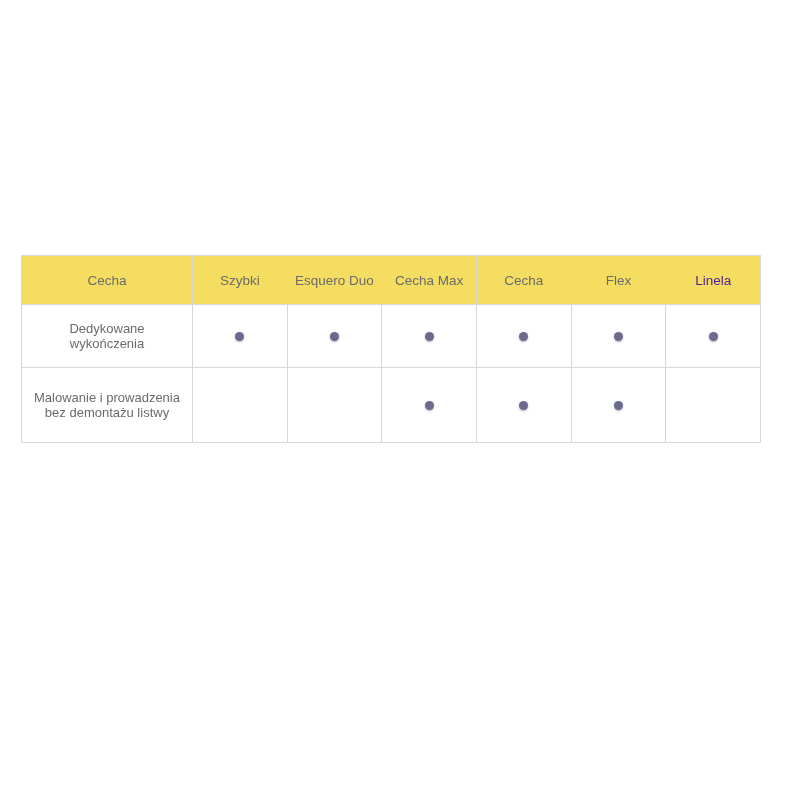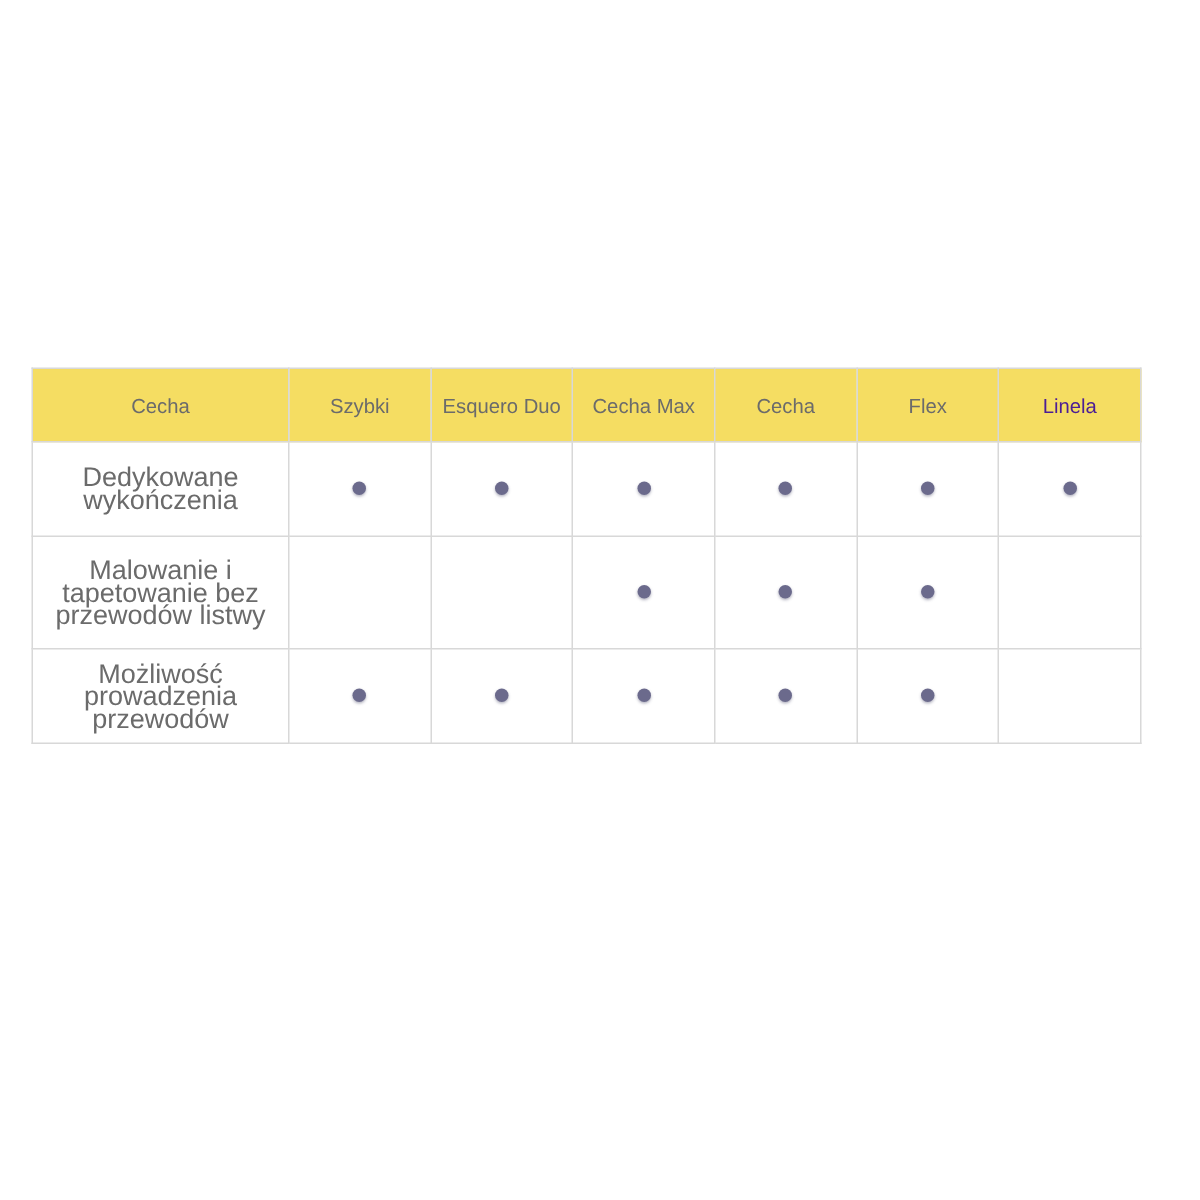--- a/index.html
+++ b/index.html
@@ -14,21 +14,21 @@
   .page {
     position: relative;
     width: 800px;
     height: 800px;
     background: #ffffff;
   }
 
   .table-wrap {
     position: absolute;
     left: 21px;
-    top: 245px;
+    top: 255px;
     width: 740px;
   }
 
   table.compare {
     border-collapse: collapse;
     width: 740px;
     table-layout: fixed;
   }
 
   table.compare td,
@@ -48,21 +48,21 @@
     height: 48px;
     padding: 4px 4px;
   }
 
   thead th.feature-head {
     width: 170px;
   }
 
   tbody td.feature-cell {
     color: #6b6b6b;
-    font-size: 18px;
+    font-size: 13px;
     line-height: 15px;
     text-align: center;
     padding: 8px 10px;
     background: #ffffff;
   }
 
   tbody td.mark-cell {
     background: #ffffff;
     height: 100%;
   }
@@ -103,32 +103,23 @@
         <tr class="r1">
           <td class="feature-cell" style="border-color: rgb(216, 216, 216);">Dedykowane wykończenia</td>
           <td class="mark-cell" style="border-color: rgb(216, 216, 216);"><span class="dot" style="background: rgb(107, 106, 140);"></span></td>
           <td class="mark-cell" style="border-color: rgb(216, 216, 216);"><span class="dot" style="background: rgb(107, 106, 140);"></span></td>
           <td class="mark-cell" style="border-color: rgb(216, 216, 216);"><span class="dot" style="background: rgb(107, 106, 140);"></span></td>
           <td class="mark-cell" style="border-color: rgb(216, 216, 216);"><span class="dot" style="background: rgb(107, 106, 140);"></span></td>
           <td class="mark-cell" style="border-color: rgb(216, 216, 216);"><span class="dot" style="background: rgb(107, 106, 140);"></span></td>
           <td class="mark-cell" style="border-color: rgb(216, 216, 216);"><span class="dot" style="background: rgb(107, 106, 140);"></span></td>
         </tr>
         <tr class="r2">
-          <td class="feature-cell" style="border-color: rgb(216, 216, 216);">Malowanie i tapetowanie bez przewodów listwy</td>
+          <td class="feature-cell" style="border-color: rgb(216, 216, 216);">Malowanie i prowadzenia bez demontażu listwy</td>
           <td class="mark-cell" style="border-color: rgb(216, 216, 216);"></td>
           <td class="mark-cell" style="border-color: rgb(216, 216, 216);"></td>
-          <td class="mark-cell" style="border-color: rgb(216, 216, 216);"><span class="dot" style="background: rgb(107, 106, 140);"></span></td>
-          <td class="mark-cell" style="border-color: rgb(216, 216, 216);"><span class="dot" style="background: rgb(107, 106, 140);"></span></td>
-          <td class="mark-cell" style="border-color: rgb(216, 216, 216);"><span class="dot" style="background: rgb(107, 106, 140);"></span></td>
-          <td class="mark-cell" style="border-color: rgb(216, 216, 216);"></td>
-        </tr>
-        <tr class="r3">
-          <td class="feature-cell" style="border-color: rgb(216, 216, 216);">Możliwość prowadzenia przewodów</td>
-          <td class="mark-cell" style="border-color: rgb(216, 216, 216);"><span class="dot" style="background: rgb(107, 106, 140);"></span></td>
-          <td class="mark-cell" style="border-color: rgb(216, 216, 216);"><span class="dot" style="background: rgb(107, 106, 140);"></span></td>
           <td class="mark-cell" style="border-color: rgb(216, 216, 216);"><span class="dot" style="background: rgb(107, 106, 140);"></span></td>
           <td class="mark-cell" style="border-color: rgb(216, 216, 216);"><span class="dot" style="background: rgb(107, 106, 140);"></span></td>
           <td class="mark-cell" style="border-color: rgb(216, 216, 216);"><span class="dot" style="background: rgb(107, 106, 140);"></span></td>
           <td class="mark-cell" style="border-color: rgb(216, 216, 216);"></td>
         </tr>
       </tbody>
     </table>
   </div>
 </div>
 

